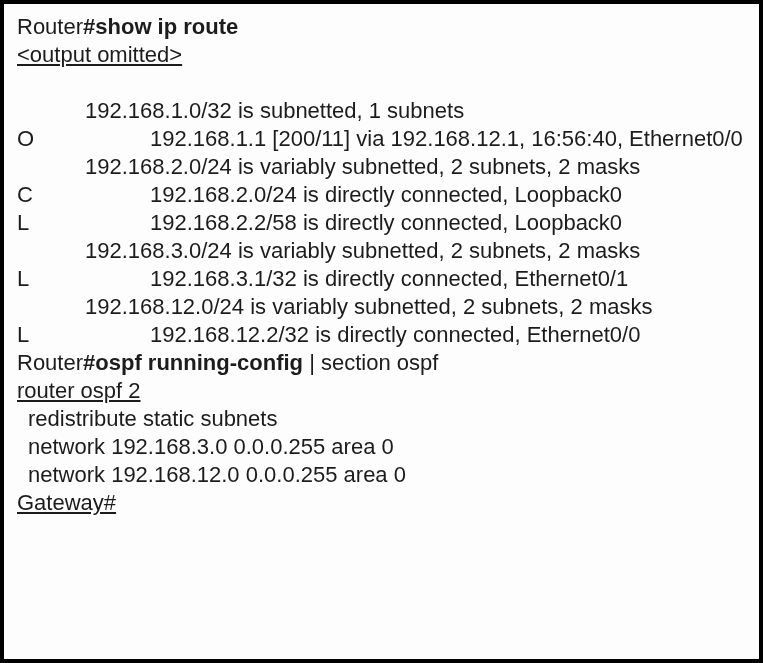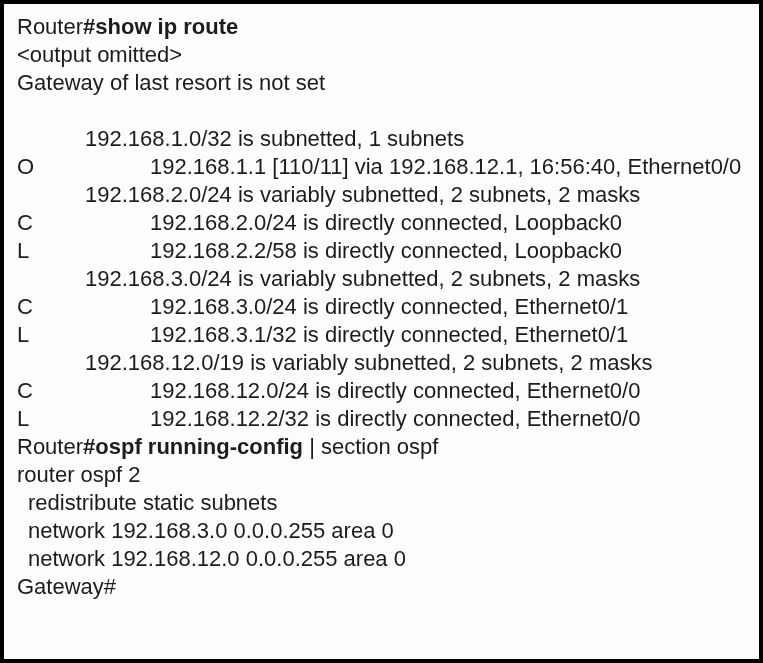--- a/index.html
+++ b/index.html
@@ -19,47 +19,44 @@
     font-size: 22px;
     line-height: 28px;
     color: #1c1c1c;
     -webkit-font-smoothing: antialiased;
   }
   .line {
     height: 28px;
     white-space: pre;
   }
   .bold { font-weight: bold; text-align: center; }
-  .indent-none   { padding-left: 0; }
+  .indent-none   { padding-left: 0; text-decoration: underline; }
   .indent-subnet { padding-left: 68px; }
   .indent-config { padding-left: 11px; }
   .route-code {
     display: inline-block;
     width: 133px;
   }
 </style>
 </head>
 <body>
 
 <div class="screen">
   <div id="terminal">
       <div class="line"><span>Router</span><span class="bold">#show ip route</span></div>
       <div class="line indent-none"><span>&lt;output omitted&gt;</span></div>
-      <div class="line indent-none"><span>Gateway of last resort is not set</span></div>
       <div class="line">&nbsp;</div>
       <div class="line indent-subnet"><span>192.168.1.0/32 is subnetted, 1 subnets</span></div>
-      <div class="line"><span class="route-code">O</span><span>192.168.1.1 [110/11] via 192.168.12.1, 16:56:40, Ethernet0/0</span></div>
+      <div class="line"><span class="route-code">O</span><span>192.168.1.1 [200/11] via 192.168.12.1, 16:56:40, Ethernet0/0</span></div>
       <div class="line indent-subnet"><span>192.168.2.0/24 is variably subnetted, 2 subnets, 2 masks</span></div>
       <div class="line"><span class="route-code">C</span><span>192.168.2.0/24 is directly connected, Loopback0</span></div>
       <div class="line"><span class="route-code">L</span><span>192.168.2.2/58 is directly connected, Loopback0</span></div>
       <div class="line indent-subnet"><span>192.168.3.0/24 is variably subnetted, 2 subnets, 2 masks</span></div>
-      <div class="line"><span class="route-code">C</span><span>192.168.3.0/24 is directly connected, Ethernet0/1</span></div>
       <div class="line"><span class="route-code">L</span><span>192.168.3.1/32 is directly connected, Ethernet0/1</span></div>
-      <div class="line indent-subnet"><span>192.168.12.0/19 is variably subnetted, 2 subnets, 2 masks</span></div>
-      <div class="line"><span class="route-code">C</span><span>192.168.12.0/24 is directly connected, Ethernet0/0</span></div>
+      <div class="line indent-subnet"><span>192.168.12.0/24 is variably subnetted, 2 subnets, 2 masks</span></div>
       <div class="line"><span class="route-code">L</span><span>192.168.12.2/32 is directly connected, Ethernet0/0</span></div>
       <div class="line"><span>Router</span><span class="bold">#ospf running-config</span><span> | section ospf</span></div>
       <div class="line indent-none"><span>router ospf 2</span></div>
       <div class="line indent-config"><span>redistribute static subnets</span></div>
       <div class="line indent-config"><span>network 192.168.3.0 0.0.0.255 area 0</span></div>
       <div class="line indent-config"><span>network 192.168.12.0 0.0.0.255 area 0</span></div>
       <div class="line indent-none"><span>Gateway#</span></div>
     </div>
 </div>
 

